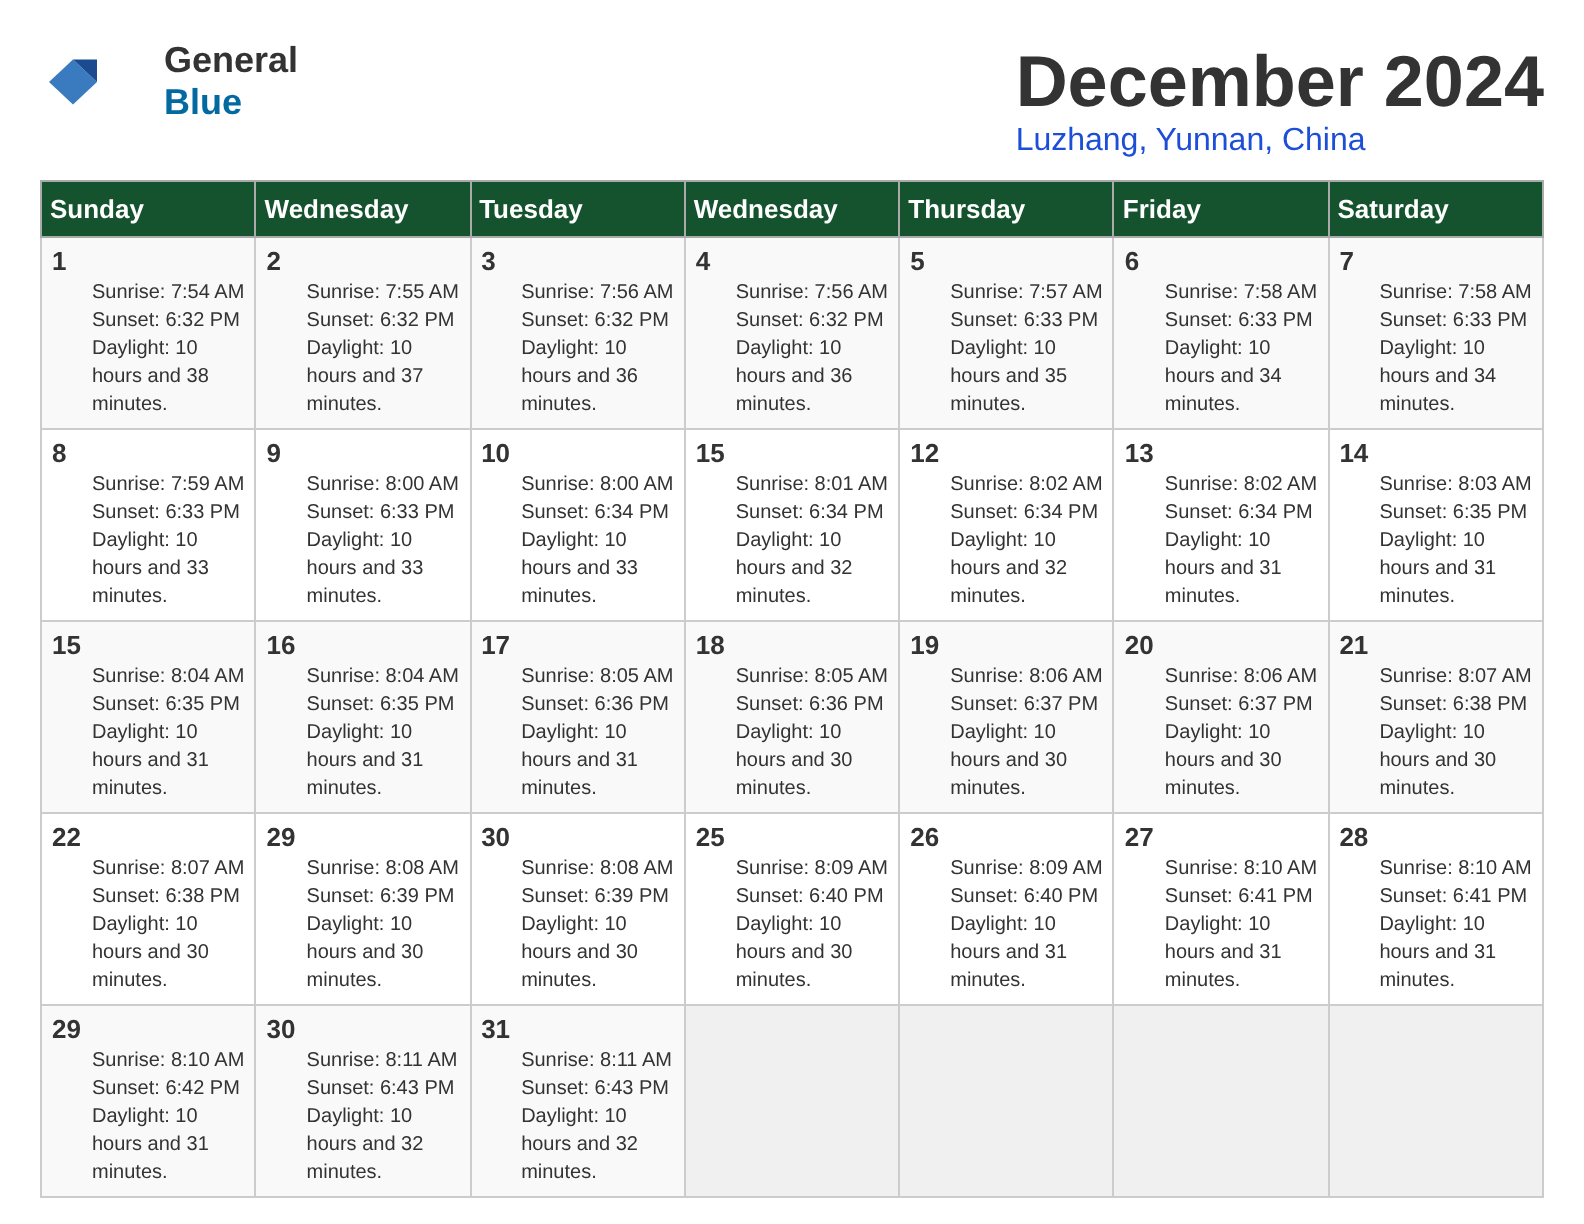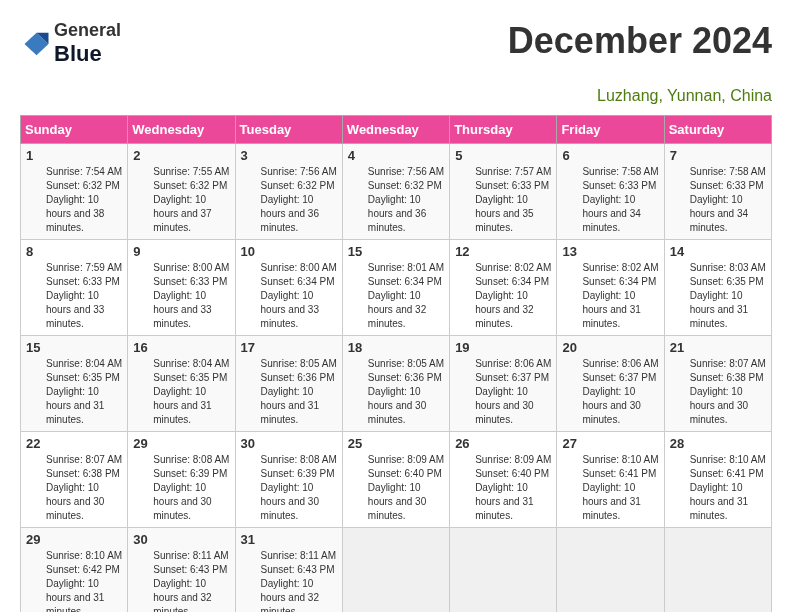--- a/index.html
+++ b/index.html
@@ -12,46 +12,46 @@
     }
     .header {
       display: flex;
       justify-content: space-between;
       align-items: flex-start;
       margin-bottom: 10px;
     }
     .logo {
       display: flex;
       align-items: center;
+      gap: 28px;
     }
     .logo-icon {
       width: 30px;
       height: 30px;
       margin-right: 4px;
     }
     .title-block {
-      text-align: right;
+      text-align: left;
     }
     .month-title {
       font-size: 36px;
       font-weight: bold;
       color: #333;
     }
     .location {
       font-size: 16px;
-      color: #4d7c0f;
-      margin-top: 25px;
+      color: #1d4ed8;
     }
     table {
       width: 100%;
       border-collapse: collapse;
       table-layout: fixed;
     }
     thead tr th {
-      background-color: #ec4899;
+      background-color: #14532d;
       color: #fff;
       font-size: 13px;
       font-weight: bold;
       padding: 6px 4px;
       text-align: left;
       border: 1px solid #aaa;
     }
     tbody tr td {
       vertical-align: top;
       border: 1px solid #ccc;
@@ -84,21 +84,21 @@
 
 <div class="header">
   <div class="logo">
     <svg class="logo-icon" viewBox="0 0 40 40">
       <rect x="0" y="0" width="40" height="40" fill="white"></rect>
       <polygon points="22,5 38,20 22,35 6,20" fill="#3a7abf"></polygon>
       <polygon points="22,5 38,5 38,20" fill="#1a4a8f"></polygon>
     </svg>
     <div>
       <div style="font-size:18px;font-weight:bold;color:#333;">General</div>
-      <div style="font-size:22px;font-weight:bold;color:#0f172a;">Blue</div>
+      <div style="font-size:18px;font-weight:bold;color:#0369a1;">Blue</div>
     </div>
   </div>
   <div class="title-block">
     <div class="month-title">December 2024</div>
     <div class="location">Luzhang, Yunnan, China</div>
   </div>
 </div>
 
 <table>
   <thead>

